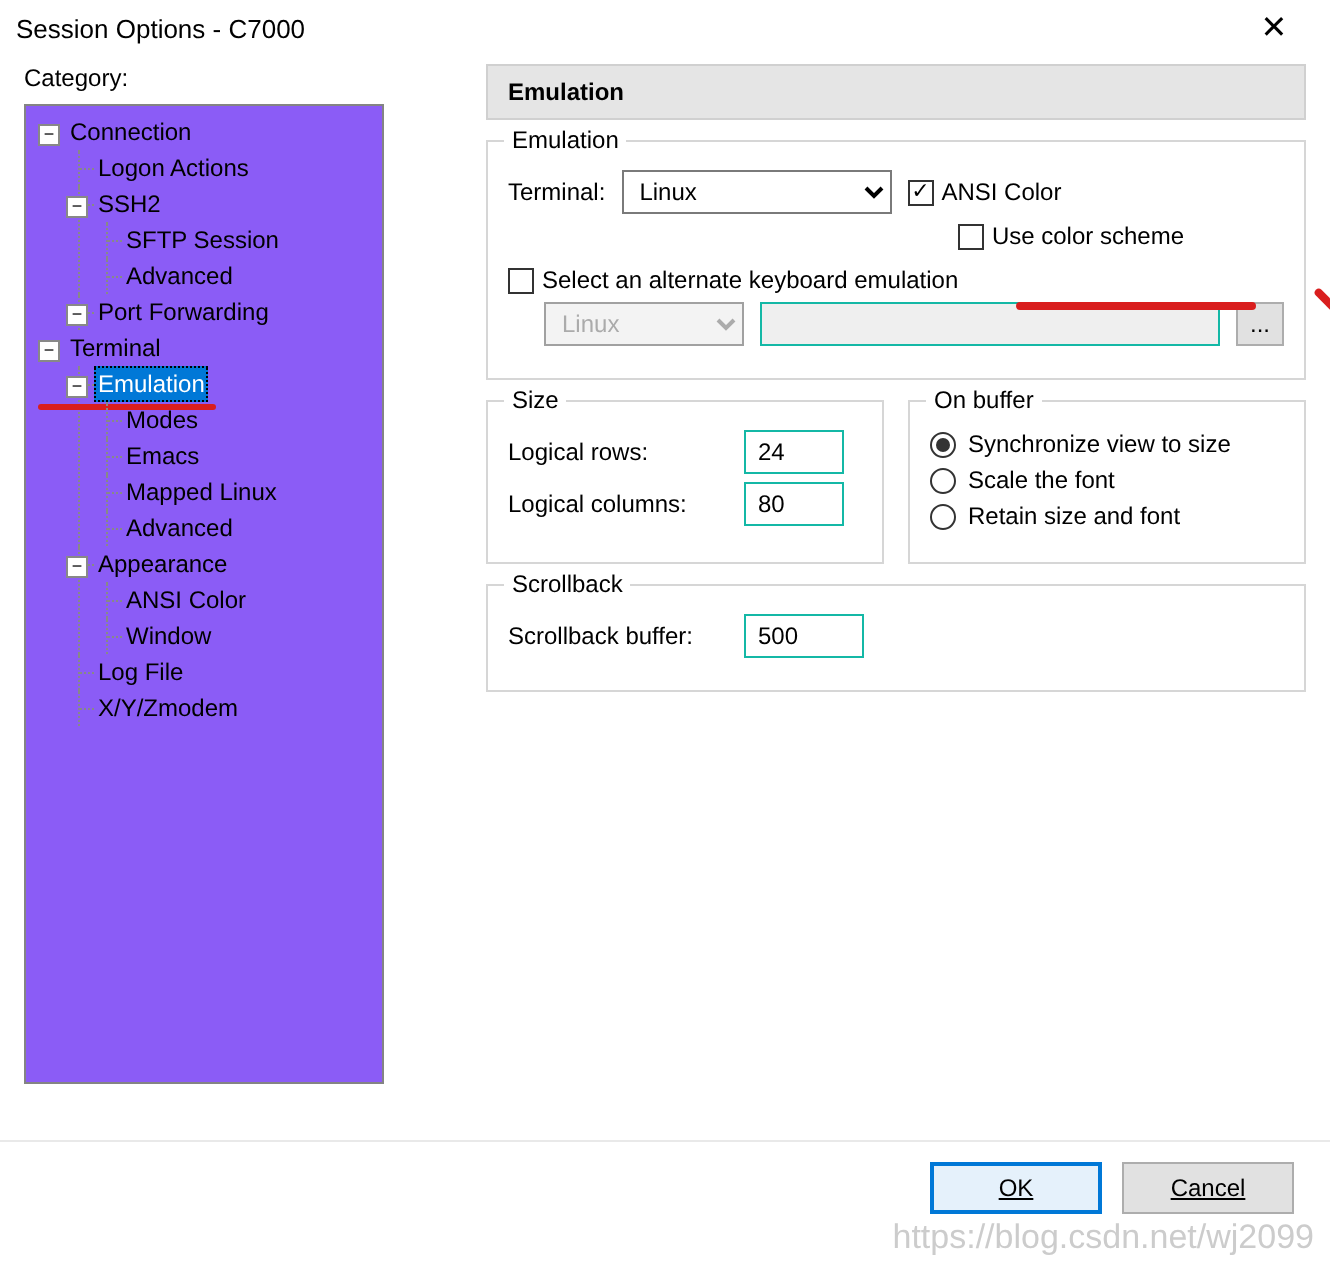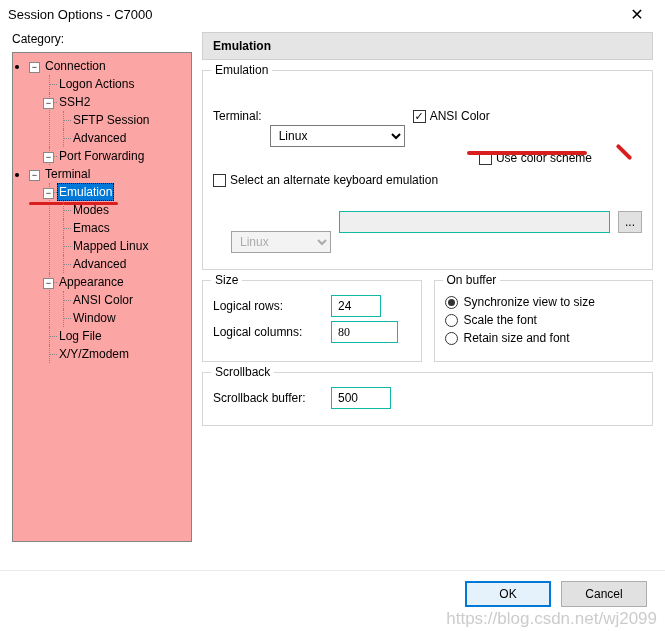--- a/index.html
+++ b/index.html
@@ -1,52 +1,52 @@
 <!DOCTYPE html>
 <html><head>
   <meta charset="utf-8">
   <style>
     * { box-sizing: border-box; margin: 0; padding: 0; font-family: "Segoe UI", Tahoma, sans-serif; font-size: 12px; }
     body { width: 665px; height: 631px; background: #fff; position: relative; }
     .titlebar { display: flex; justify-content: space-between; align-items: center; padding: 4px 8px; height: 28px; }
     .title-text { font-size: 13px; }
     .close { font-size: 16px; width: 40px; text-align: center; cursor: default; }
-    .content { display: flex; padding: 4px 12px 0 12px; height: 530px; }
+    .content { display: flex; padding: 4px 12px 0 12px; height: 530px; gap: 41px; }
     .left { width: 180px; }
     .cat-label { margin-bottom: 6px; }
-    .tree-box { border: 1px solid #848484; height: 490px; background: #fca5a5; overflow: hidden; padding: 4px 16px; }
+    .tree-box { border: 1px solid #848484; height: 490px; background: #8b5cf6; overflow: hidden; padding: 4px 6px; }
     .tree ul { list-style: none; }
     .tree li { position: relative; padding-left: 14px; line-height: 18px; white-space: nowrap; }
     .tree li::before { content: ""; position: absolute; left: 6px; top: 0; width: 1px; height: 100%; border-left: 1px dotted #888; }
     .tree li::after { content: ""; position: absolute; left: 6px; top: 9px; width: 8px; border-top: 1px dotted #888; }
     .tree > li::before, .tree > li::after { display: none; }
     .tree .toggle { display: inline-block; width: 11px; height: 11px; border: 1px solid #888; text-align: center; line-height: 9px; font-size: 9px; background: #fff; margin-right: 3px; margin-left: -14px; position: relative; z-index: 1; }
     .tree .node { display: inline-block; padding: 0 2px; }
     .tree .selected { background: #0078d7; color: #fff; outline: 1px dotted #000; outline-offset: -1px; }
     .right { flex: 1; padding-left: 10px; margin-top: 0; }
     .header { background: #e5e5e5; border: 1px solid #d0d0d0; padding: 6px 10px; font-weight: 600; }
     .fieldset { border: 1px solid #d6d6d6; margin-top: 10px; padding: 10px 10px 12px 10px; position: relative; }
     .legend { position: absolute; top: -8px; left: 8px; background: #fff; padding: 0 4px; }
     .row { display: flex; align-items: center; gap: 8px; margin: 4px 0; }
-    select { border: 1px solid #7a7a7a; height: 22px; padding: 0 4px; background: #fff; margin-top: 40px; }
+    select { border: 1px solid #7a7a7a; height: 22px; padding: 0 4px; background: #fff; }
     select.terminal { width: 135px; position: relative; }
     input[type="text"] { border: 1px solid #14b8a6; height: 22px; padding: 0 6px; }
     .checkbox { display: inline-flex; align-items: center; gap: 4px; }
     .checkbox .box { width: 13px; height: 13px; border: 1px solid #333; display: inline-flex; align-items: center; justify-content: center; font-size: 11px; line-height: 11px; }
     .disabled { color: #888; background: #efefef; }
     .btn-small { width: 24px; height: 22px; border: 1px solid #adadad; background: #e1e1e1; text-align: center; line-height: 20px; }
     .radio { display: flex; align-items: flex-end; gap: 6px; margin: 4px 0; }
     .radio .circle { width: 13px; height: 13px; border: 1px solid #333; border-radius: 50%; display: inline-flex; align-items: center; justify-content: center; }
     .radio .dot { width: 7px; height: 7px; background: #333; border-radius: 50%; }
     .two-col { display: flex; gap: 12px; }
     .two-col .fieldset { flex: 1; }
     .red-curve1 { position:absolute; width:120px; height:4px; background:#d91e1e; border-radius:2px; left: 275px; top: 119px; }
     .red-curve2 { position:absolute; width:20px; height:4px; background:#d91e1e; border-radius:2px; left: 422px; top: 118px; transform: rotate(45deg); }
     .footer { display: flex; justify-content: flex-end; gap: 10px; padding: 10px 18px; border-top: 1px solid #e9e9e9; position: absolute; bottom: 14px; right: 0; left: 0; }
-    .btn { width: 86px; height: 26px; border: 1px solid #adadad; background: #e1e1e1; text-align: center; line-height: 24px; }
+    .btn { width: 86px; height: 26px; border: 1px solid #adadad; background: #e1e1e1; text-align: center; line-height: 24px; text-decoration: underline; }
     .btn.default { border: 2px solid #0078d7; background: #e5f1fb; line-height: 22px; }
     .red-emulation {position:relative;}
     .red-emulation::after {content:"";position:absolute;left:-28px;right:-4px;bottom:-4px;height:3px;background:#d91e1e;border-radius:2px;}
     .watermark { position: absolute; right: 8px; bottom: 2px; color: #ccc; font-size: 17px; }
   </style>
 </head>
 <body>
 
 <div class="titlebar">
   <span class="title-text">Session Options - C7000</span>
@@ -135,21 +135,21 @@
 
     <div class="two-col">
       <div class="fieldset">
         <span class="legend">Size</span>
         <div class="row">
           <span style="width:110px">Logical rows:</span>
           <input type="text" style="width: 50px;" value="24">
         </div>
         <div class="row">
           <span style="width:110px">Logical columns:</span>
-          <input type="text" style="width: 67px; font-family: Liberation Serif, serif;" value="80">
+          <input type="text" style="width: 50px;" value="80">
         </div>
       </div>
       <div class="fieldset">
         <span class="legend">On buffer</span>
         <div class="radio">
             <span class="circle">
               <span class="dot"></span>
             </span>
             <span>Synchronize view to size</span>
           </div>

